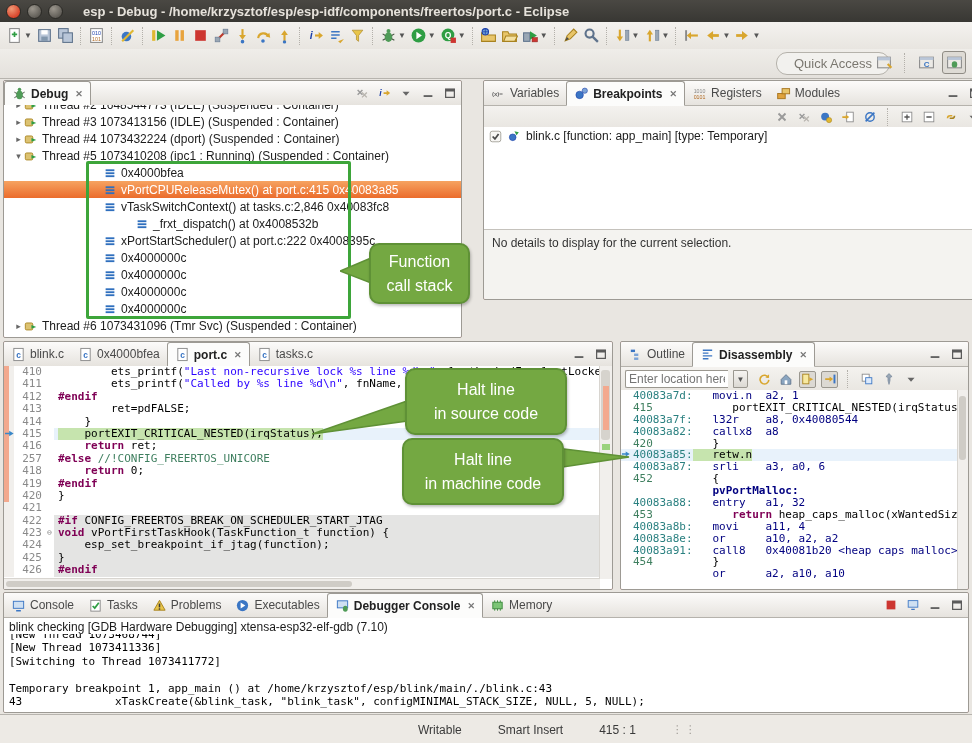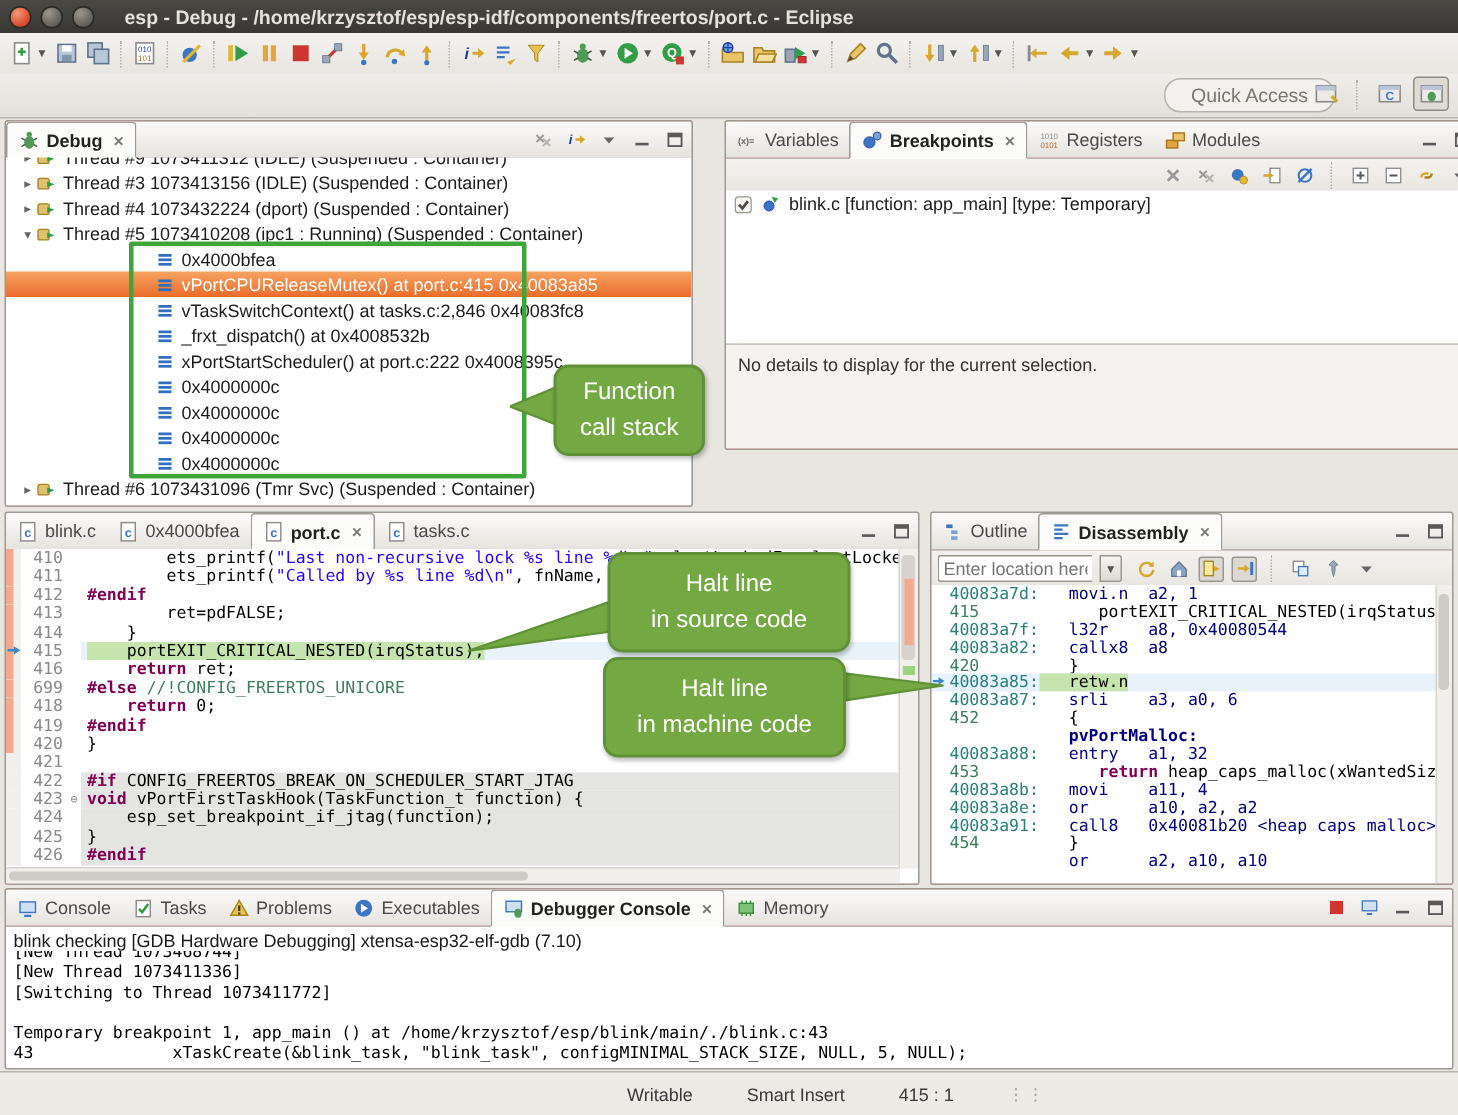--- a/index.html
+++ b/index.html
@@ -396,21 +396,21 @@
     </div>
   <div id="debug-tree">
       <div class="trow clip" style="padding-left: 9px;">
         <span class="exp">▸</span>
         <span class="ticon">
           <svg width="14" height="14" viewBox="0 0 16 16">
             <rect x="1.5" y="4.5" width="8.5" height="8" rx="1.5" fill="#dcc271" stroke="#a8821e"></rect>
             <path d="M8.5 6.8l5.5 2.2-5.5 2.2z" fill="#2f9e44"></path>
           </svg>
         </span>
-        <span>Thread #9 1073411312 (IDLE) (Suspended : Container)</span>
+        <span>Thread #2 1648544773 (IDLE) (Suspended : Container)</span>
       </div>
       <div class="trow" style="padding-left: 9px;">
         <span class="exp">▸</span>
         <span class="ticon">
           <svg width="14" height="14" viewBox="0 0 16 16">
             <rect x="1.5" y="4.5" width="8.5" height="8" rx="1.5" fill="#dcc271" stroke="#a8821e"></rect>
             <path d="M8.5 6.8l5.5 2.2-5.5 2.2z" fill="#2f9e44"></path>
           </svg>
         </span>
         <span>Thread #3 1073413156 (IDLE) (Suspended : Container)</span>
@@ -461,21 +461,21 @@
         <span class="exp"></span>
         <span class="ticon">
           <svg width="14" height="14" viewBox="0 0 16 16">
             <rect x="3" y="3.8" width="10" height="2.1" fill="#2f6fbe"></rect>
             <rect x="3" y="7.2" width="10" height="2.1" fill="#2f6fbe"></rect>
             <rect x="3" y="10.6" width="10" height="2.1" fill="#2f6fbe"></rect>
           </svg>
         </span>
         <span>vTaskSwitchContext() at tasks.c:2,846 0x40083fc8</span>
       </div>
-      <div class="trow" style="padding-left: 88px;">
+      <div class="trow" style="padding-left: 120px;">
         <span class="exp"></span>
         <span class="ticon">
           <svg width="14" height="14" viewBox="0 0 16 16">
             <rect x="3" y="3.8" width="10" height="2.1" fill="#2f6fbe"></rect>
             <rect x="3" y="7.2" width="10" height="2.1" fill="#2f6fbe"></rect>
             <rect x="3" y="10.6" width="10" height="2.1" fill="#2f6fbe"></rect>
           </svg>
         </span>
         <span>_frxt_dispatch() at 0x4008532b</span>
       </div>
@@ -732,21 +732,21 @@
       <div class="crow"><span class="ruler"><span class="diff"></span></span><span class="lnum">410</span><span class="fold"></span><span class="ctext"><span class="p">        ets_printf(</span><span class="s">"Last non-recursive lock %s line %d\n"</span><span class="p">, lastLockedFn, lastLockedLine);</span></span></div>
       <div class="crow"><span class="ruler"><span class="diff"></span></span><span class="lnum">411</span><span class="fold"></span><span class="ctext"><span class="p">        ets_printf(</span><span class="s">"Called by %s line %d\n"</span><span class="p">, fnName, line);</span></span></div>
       <div class="crow"><span class="ruler"><span class="diff"></span></span><span class="lnum">412</span><span class="fold"></span><span class="ctext"><span class="d">#endif</span></span></div>
       <div class="crow"><span class="ruler"><span class="diff"></span></span><span class="lnum">413</span><span class="fold"></span><span class="ctext"><span class="p">        ret=pdFALSE;</span></span></div>
       <div class="crow"><span class="ruler"><span class="diff"></span></span><span class="lnum">414</span><span class="fold"></span><span class="ctext"><span class="p">    }</span></span></div>
       <div class="crow halt"><span class="ruler"><span class="diff"></span><span class="ptr"><svg width="11" height="11" viewBox="0 0 16 16">
               <path d="M1.5 8h7" stroke="#3a87c8" stroke-width="2.4"></path>
               <path d="M7.5 4L14 8l-6.5 4z" fill="#3a87c8"></path>
             </svg></span></span><span class="lnum">415</span><span class="fold"></span><span class="ctext"><span class="hl">    portEXIT_CRITICAL_NESTED(irqStatus);</span></span></div>
       <div class="crow"><span class="ruler"><span class="diff"></span></span><span class="lnum">416</span><span class="fold"></span><span class="ctext"><span class="p">    </span><span class="k">return</span><span class="p"> ret;</span></span></div>
-      <div class="crow"><span class="ruler"><span class="diff"></span></span><span class="lnum">699</span><span class="fold"></span><span class="ctext"><span class="d">#else</span><span class="p"> </span><span class="c">//!CONFIG_FREERTOS_UNICORE</span></span></div>
+      <div class="crow"><span class="ruler"><span class="diff"></span></span><span class="lnum">257</span><span class="fold"></span><span class="ctext"><span class="d">#else</span><span class="p"> </span><span class="c">//!CONFIG_FREERTOS_UNICORE</span></span></div>
       <div class="crow"><span class="ruler"><span class="diff"></span></span><span class="lnum">418</span><span class="fold"></span><span class="ctext"><span class="p">    </span><span class="k">return</span><span class="p"> 0;</span></span></div>
       <div class="crow"><span class="ruler"><span class="diff"></span></span><span class="lnum">419</span><span class="fold"></span><span class="ctext"><span class="d">#endif</span></span></div>
       <div class="crow"><span class="ruler"><span class="diff"></span></span><span class="lnum">420</span><span class="fold"></span><span class="ctext"><span class="p">}</span></span></div>
       <div class="crow"><span class="ruler"></span><span class="lnum">421</span><span class="fold"></span><span class="ctext">&nbsp;</span></div>
       <div class="crow inactive"><span class="ruler"></span><span class="lnum">422</span><span class="fold"></span><span class="ctext"><span class="d">#if</span><span class="b"> CONFIG_FREERTOS_BREAK_ON_SCHEDULER_START_JTAG</span></span></div>
       <div class="crow inactive"><span class="ruler"></span><span class="lnum">423</span><span class="fold">⊖</span><span class="ctext"><span class="k">void</span><span class="p"> vPortFirstTaskHook(TaskFunction_t function) {</span></span></div>
       <div class="crow inactive"><span class="ruler"></span><span class="lnum">424</span><span class="fold"></span><span class="ctext"><span class="p">    esp_set_breakpoint_if_jtag(function);</span></span></div>
       <div class="crow inactive"><span class="ruler"></span><span class="lnum">425</span><span class="fold"></span><span class="ctext"><span class="p">}</span></span></div>
       <div class="crow inactive"><span class="ruler"></span><span class="lnum">426</span><span class="fold"></span><span class="ctext"><span class="d">#endif</span></span></div>
     </div>

